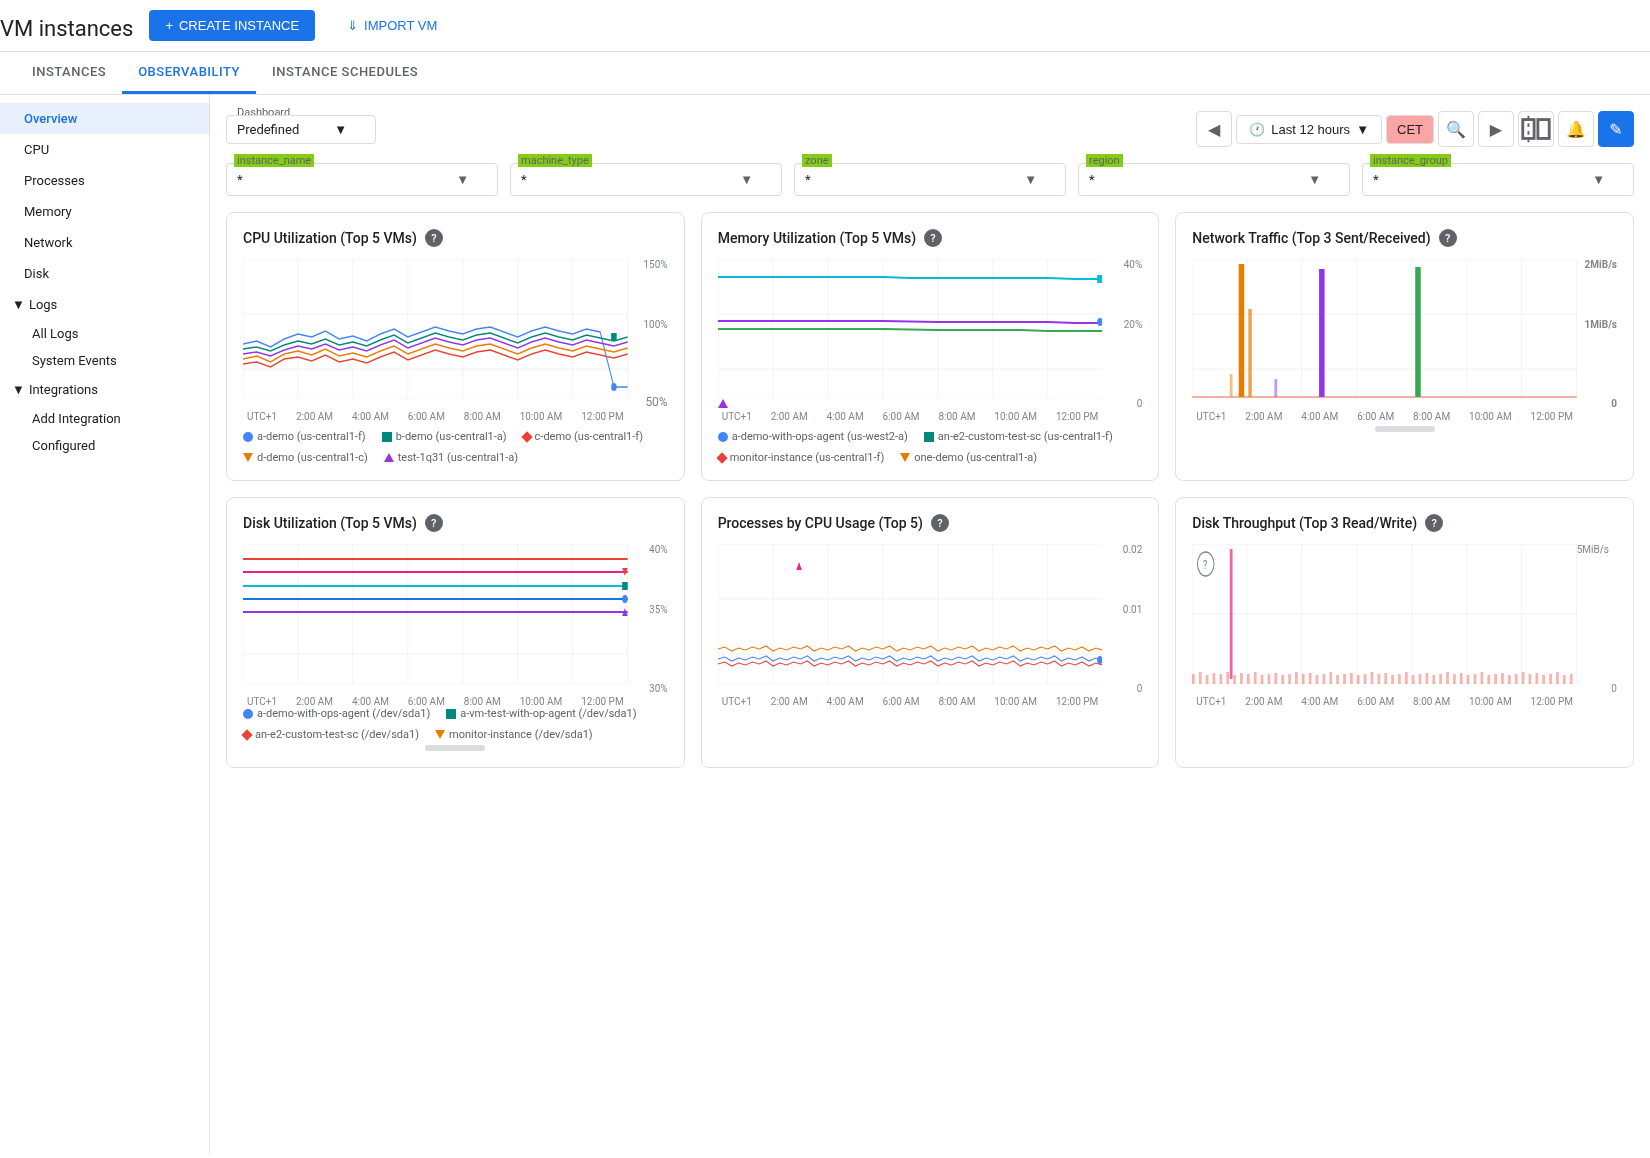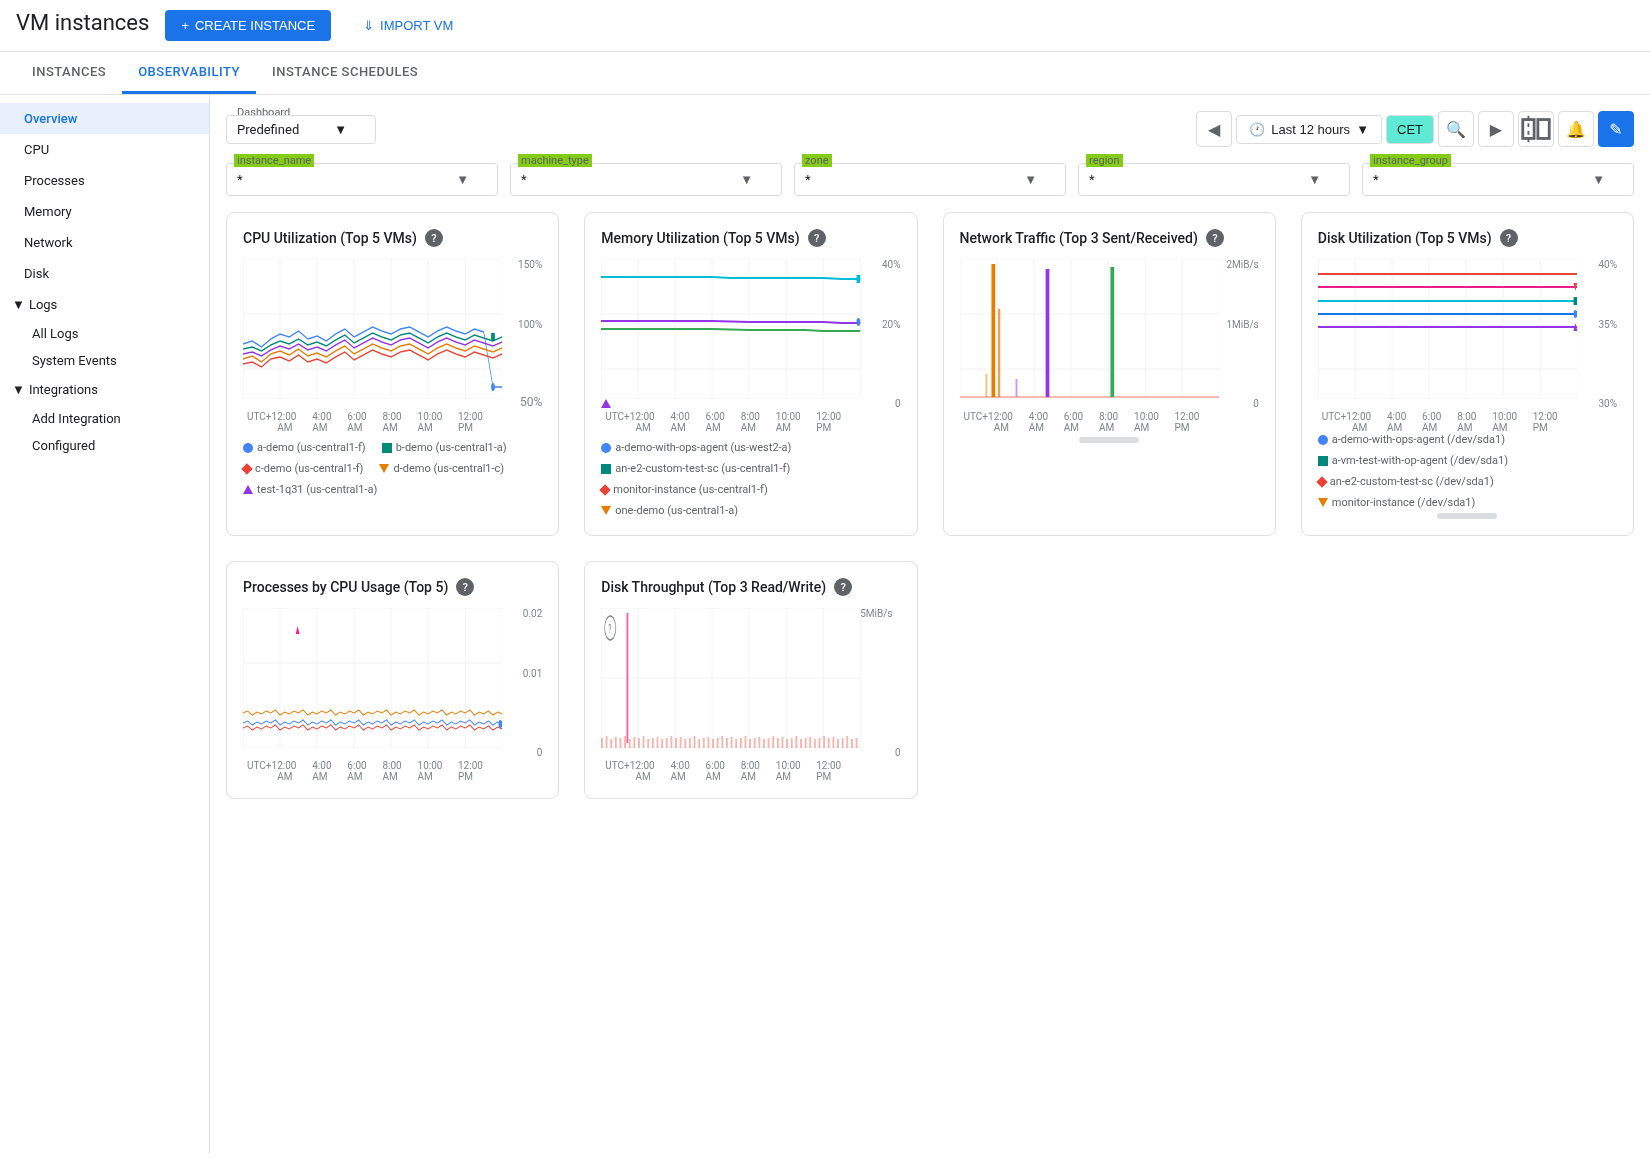--- a/index.html
+++ b/index.html
@@ -1,19 +1,19 @@
 <!DOCTYPE html>
 <html><head>
   <meta charset="utf-8">
   <style>
     * { box-sizing: border-box; margin: 0; padding: 0; }
     body { font-family: 'Roboto', Arial, sans-serif; font-size: 13px; color: #202124; background: #fff; overflow-x: hidden; }
     
     
-    .header { display: flex; align-items: flex-start; padding: 10px 16px; gap: 16px; border-bottom: 1px solid #e0e0e0; }
+    .header { display: flex; align-items: flex-end; padding: 10px 0; gap: 16px; border-bottom: 1px solid #e0e0e0; }
     .header-title { font-size: 22px; font-weight: 400; color: #202124; }
     .btn-primary { background: #1a73e8; color: #fff; border: none; padding: 8px 16px; border-radius: 4px; cursor: pointer; font-size: 13px; display: flex; align-items: center; gap: 6px; font-weight: 500; }
     .btn-secondary { background: #fff; color: #1a73e8; border: none; padding: 8px 16px; border-radius: 4px; cursor: pointer; font-size: 13px; display: flex; align-items: center; gap: 6px; font-weight: 500; }
     
     
     .nav-tabs { display: flex; padding: 0 16px; border-bottom: 1px solid #e0e0e0; }
     .nav-tab { padding: 12px 16px; font-size: 13px; cursor: pointer; color: #5f6368; border-bottom: 3px solid transparent; font-weight: 500; letter-spacing: 0.5px; }
     .nav-tab.active { color: #1a73e8; border-bottom-color: #1a73e8; }
     
     
@@ -34,29 +34,29 @@
     .dashboard-left { display: flex; align-items: center; gap: 16px; }
     .dashboard-right { display: flex; align-items: center; gap: 4px; }
     
     .field-select { position: relative; border: 1px solid #dadce0; border-radius: 4px; padding: 6px 28px 6px 10px; font-size: 13px; cursor: pointer; background: #fff; min-width: 130px; }
     .field-label { position: absolute; top: -9px; left: 8px; font-size: 11px; color: #5f6368; background: #fff; padding: 0 3px; }
     
     .icon-btn { width: 36px; height: 36px; border: 1px solid #dadce0; border-radius: 4px; background: #fff; cursor: pointer; display: flex; align-items: center; justify-content: center; color: #5f6368; font-size: 16px; }
     .icon-btn.blue { background: #1a73e8; color: #fff; border-color: #1a73e8; }
     
     .time-btn { border: 1px solid #dadce0; border-radius: 4px; background: #fff; cursor: pointer; display: flex; align-items: center; gap: 6px; padding: 6px 12px; font-size: 13px; color: #202124; }
-    .cet-btn { border: 1px solid #dadce0; border-radius: 4px; background: #5eead4; cursor: pointer; padding: 6px 10px; font-size: 13px; color: #202124; }
+    .cet-btn { border: 1px solid #dadce0; border-radius: 4px; background: #fca5a5; cursor: pointer; padding: 6px 10px; font-size: 13px; color: #202124; }
     
     
     .filter-row { display: flex; gap: 12px; margin-bottom: 16px; }
     .filter-field { position: relative; flex: 1; }
     .filter-field-label { position: absolute; top: -9px; left: 8px; font-size: 11px; color: #5f6368; background: #84cc16; padding: 0 3px; z-index: 1; }
     
     
-    .charts-grid { display: grid; grid-template-columns: 1fr 1fr 1fr 1fr; gap: 25px; }
+    .charts-grid { display: grid; grid-template-columns: 1fr 1fr 1fr; gap: 16px; }
     .chart-card { border: 1px solid #e0e0e0; border-radius: 8px; padding: 16px; background: #fff; }
     .chart-title { font-size: 14px; font-weight: 500; color: #202124; margin-bottom: 12px; display: flex; align-items: center; gap: 8px; }
     .chart-help { width: 18px; height: 18px; border-radius: 50%; background: #5f6368; color: #fff; font-size: 11px; display: flex; align-items: center; justify-content: center; cursor: pointer; }
     .chart-legend { display: flex; flex-wrap: wrap; gap: 8px 16px; font-size: 11px; color: #5f6368; }
     .legend-item { display: flex; align-items: center; gap: 4px; }
     .legend-dot { width: 10px; height: 10px; border-radius: 50%; }
     .legend-square { width: 10px; height: 10px; }
     .legend-diamond { width: 8px; height: 8px; transform: rotate(45deg); }
     .legend-triangle { width: 0; height: 0; border-left: 5px solid transparent; border-right: 5px solid transparent; border-bottom: 9px solid; }
     .legend-triangle-down { width: 0; height: 0; border-left: 5px solid transparent; border-right: 5px solid transparent; border-top: 9px solid; }
@@ -343,21 +343,21 @@
           </div>
         </div>
       </div>
 
       <div class="chart-card">
         <div class="chart-title">
           <span>Network Traffic (Top 3 Sent/Received)</span>
           <span class="chart-help">?</span>
         </div>
         <div class="chart-container">
-          <div style="position:relative; height:150px;">
+          <div style="position:relative; height:150px;font-weight:bold;">
             <span style="position:absolute; right:0; top:0; font-size:10px; color:#80868b;">2MiB/s</span>
             <span style="position:absolute; right:0; top:40%; font-size:10px; color:#80868b;">1MiB/s</span>
             <span style="position:absolute; right:0; bottom:0; font-size:10px; color:#80868b;">0</span>
             <svg viewBox="0 0 560 140" preserveAspectRatio="none" style="width:calc(100% - 40px); height:140px; display:block;">
               <line x1="0" y1="0" x2="560" y2="0" stroke="#e0e0e0" stroke-width="0.5"></line>
               <line x1="0" y1="55" x2="560" y2="55" stroke="#e0e0e0" stroke-width="0.5"></line>
               <line x1="0" y1="110" x2="560" y2="110" stroke="#e0e0e0" stroke-width="0.5"></line>
               <line x1="0" y1="140" x2="560" y2="140" stroke="#e0e0e0" stroke-width="0.5"></line>
               <line x1="0" y1="0" x2="0" y2="140" stroke="#e0e0e0" stroke-width="0.5"></line>
               <line x1="80" y1="0" x2="80" y2="140" stroke="#e0e0e0" stroke-width="0.5"></line>

